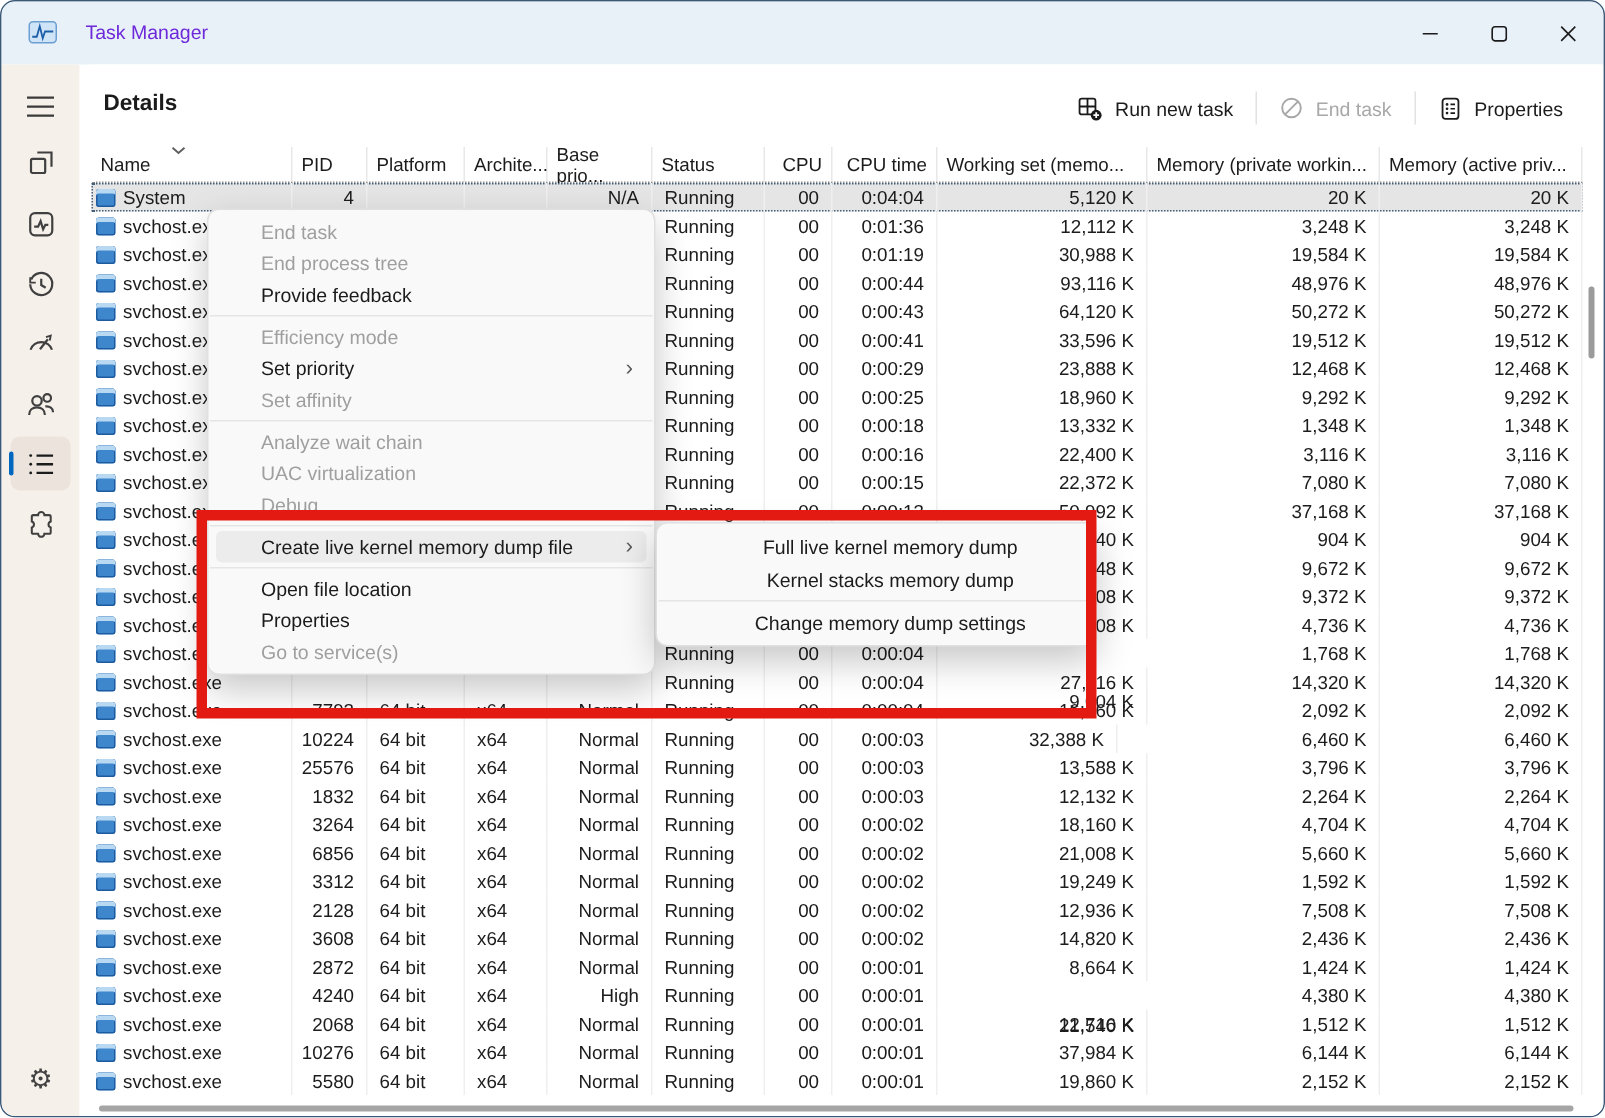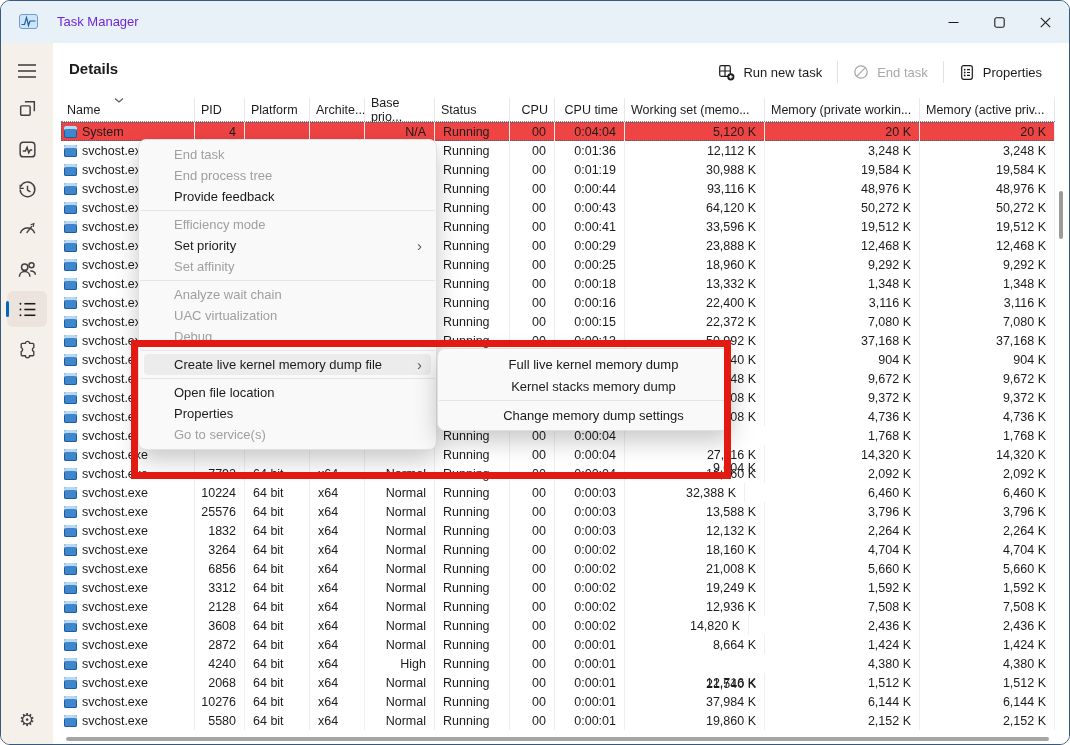--- a/index.html
+++ b/index.html
@@ -32,21 +32,21 @@
   .tb-divider{width:1px;height:22px;background:#e2e2e2;margin:0 2px;}
 
   
   .table{position:absolute;left:8px;top:55px;width:994px;}
   .thead{position:relative;height:24px;border-bottom:1px dotted #8a8a8a;}
   .hcell{position:absolute;top:0;height:23px;font-size:12.5px;color:#1b1b1b;display:flex;align-items:center;padding:0 6px;border-right:1px solid #e8e8e8;}
   .hcell.r{justify-content:flex-end;}
   .sort-chevron{position:absolute;left:52px;top:-1px;color:#5f5f5f;}
   .tbody{position:relative;}
   .trow{position:absolute;left:0;width:994px;height:19px;}
-  .trow.selected{background:#ef4444;outline:1px dotted #44617c;outline-offset:-1px;}
+  .trow.selected{background:#e5e5e5;outline:1px dotted #44617c;outline-offset:-1px;}
   .tcell{position:absolute;top:0;height:19px;font-size:12.5px;color:#1c1c1c;display:flex;align-items:center;padding:0 8px;border-right:1px solid #efefef;overflow:hidden;white-space:nowrap;}
   .tcell.r{justify-content:flex-end;}
   .tcell.name{padding:0 4px 0 3px;gap:5px;}
   .proc-icon{flex:0 0 13px;width:13px;height:12px;border-radius:2px;background:#3f87cd;box-shadow:inset 0 3px 0 #b9d9f3, inset 0 0 0 1px #1d5a9e;}
 
   
   .ctx-menu{position:absolute;background:#f9f9f9;border:1px solid #e0e0e0;border-radius:8px;box-shadow:0 10px 24px rgba(0,0,0,.22);padding:4px 0;}
   #main-menu{left:137px;top:138px;width:299px;z-index:30;}
   #sub-menu{left:436px;top:347px;width:294px;z-index:40;}
   .menu-item{height:21px;margin:0 5px;display:flex;align-items:center;padding:0 10px 0 30px;font-size:13px;color:#1b1b1b;border-radius:4px;position:relative;white-space:nowrap;}
@@ -663,21 +663,21 @@
               <span class="proc-icon"></span>
               <span>svchost.exe</span>
             </div>
             <div class="tcell r" style="left: 134px; width: 50px;">3608</div>
             <div class="tcell" style="left: 184px; width: 65px;">64 bit</div>
             <div class="tcell" style="left: 249px; width: 55px;">x64</div>
             <div class="tcell r" style="left: 304px; width: 70px;">Normal</div>
             <div class="tcell" style="left: 374px; width: 75px;">Running</div>
             <div class="tcell r" style="left: 449px; width: 45px;">00</div>
             <div class="tcell r" style="left: 494px; width: 70px;">0:00:02</div>
-            <div class="tcell r" style="left: 548px; width: 140px; text-align: center;">14,820 K</div>
+            <div class="tcell r" style="left: 564px; width: 140px; text-align: center;">14,820 K</div>
             <div class="tcell r" style="left: 704px; width: 155px;">2,436 K</div>
             <div class="tcell r" style="left: 859px; width: 135px;">2,436 K</div>
           </div>
           <div class="trow" style="top: 513px;">
             <div class="tcell name" style="left: 0px; width: 134px;">
               <span class="proc-icon"></span>
               <span>svchost.exe</span>
             </div>
             <div class="tcell r" style="left: 134px; width: 50px;">2872</div>
             <div class="tcell" style="left: 184px; width: 65px;">64 bit</div>

